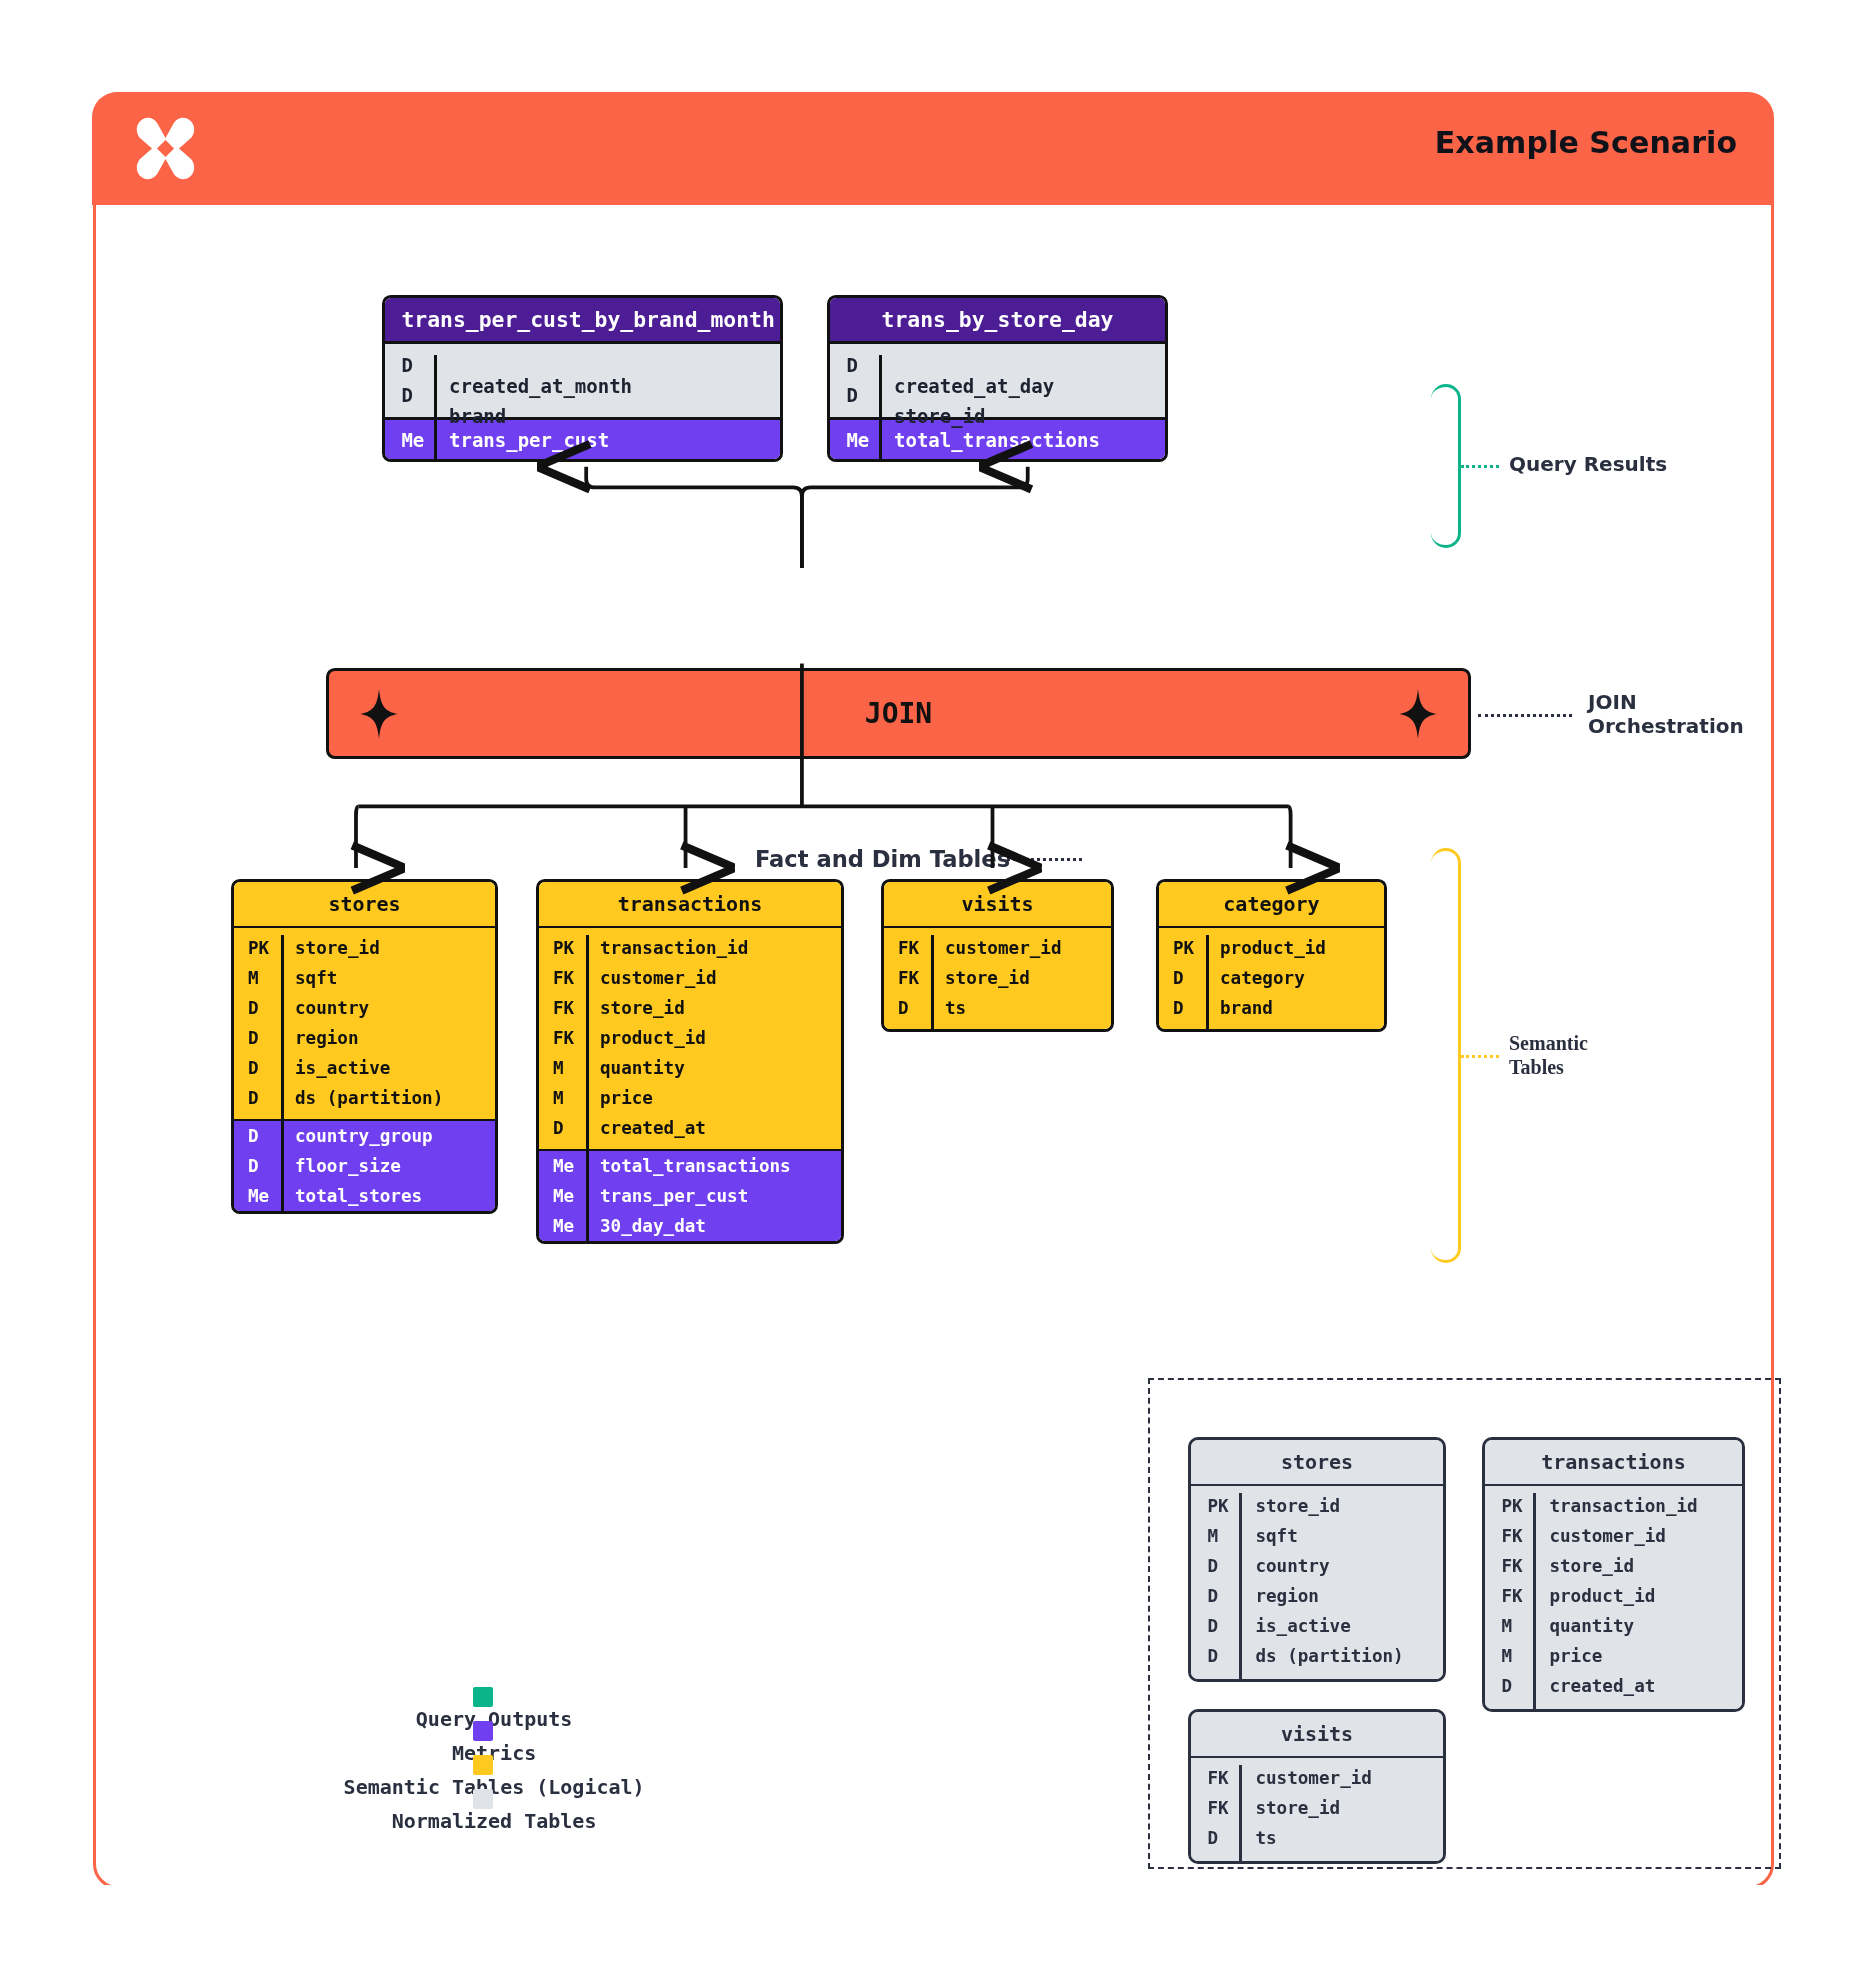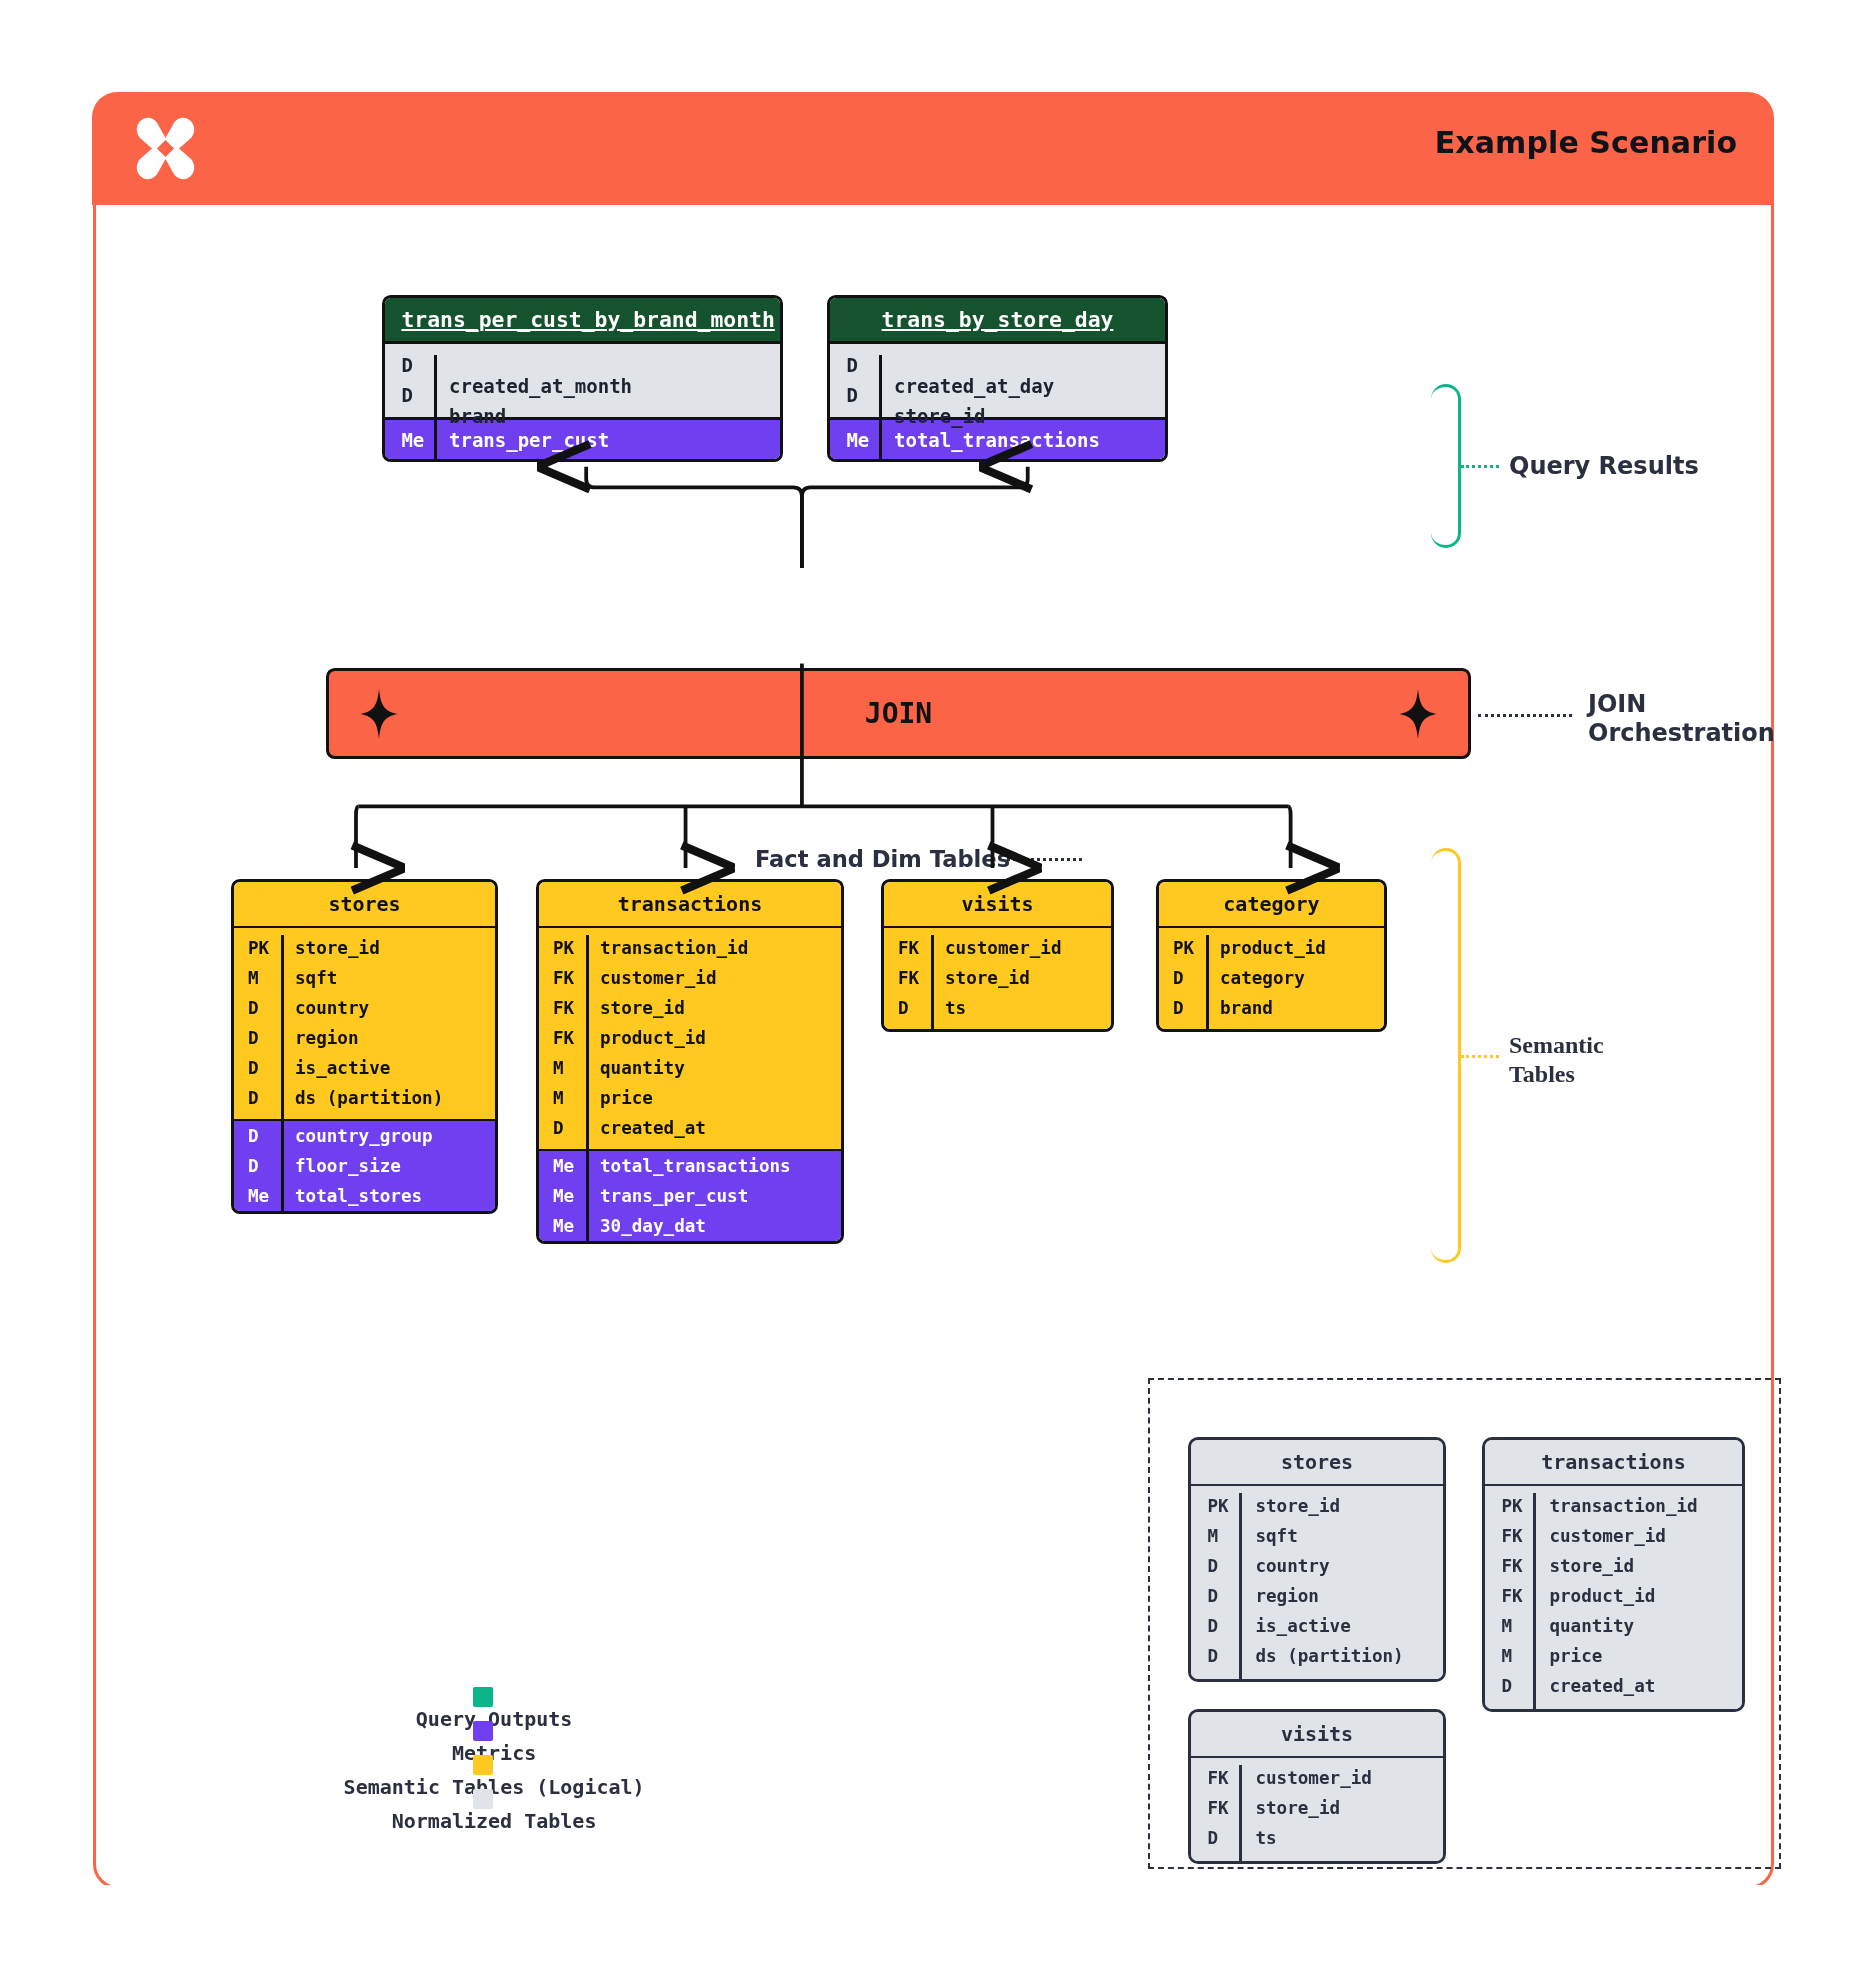--- a/index.html
+++ b/index.html
@@ -29,21 +29,21 @@
     box-sizing:border-box;white-space:nowrap;
   }
   .tbl .row{display:flex;align-items:center;box-sizing:border-box;white-space:nowrap;}
   .tbl .k{
     font-family:"DejaVu Sans Mono",monospace;font-weight:bold;
     box-sizing:border-box;flex:0 0 auto;text-align:left;
   }
   .tbl .v{font-family:"DejaVu Sans Mono",monospace;font-weight:bold;box-sizing:border-box;}
 
   
-  .qr .thead{background:#14532d;color:#fff;font-size:21.4px;padding:8.8px 16.4px;border-bottom:3.1px solid #111;text-decoration:underline;}
+  .qr .thead{background:#4c1d95;color:#fff;font-size:21.4px;padding:8.8px 16.4px;border-bottom:3.1px solid #111;}
   .qr .dims{background:#E0E3E7;padding:6.3px 0 7.5px 0;}
   .qr .dims .row{color:#1d2230;font-size:19px;height:30px;}
   .qr .dims .k{width:49px;padding-left:16.4px;}
   .qr .dims .v{padding-left:15px;margin-top:42px;}
   .qr .mets{background:#7040F0;border-top:3.1px solid #111;}
   .qr .mets .row{color:#fff;font-size:19px;height:39px;}
   .qr .mets .k{width:49px;padding-left:16.4px;}
   .qr .mets .v{padding-left:15px;}
   .qr .colsep{position:absolute;top:0;bottom:0;width:2.5px;background:#111;}
 
@@ -77,21 +77,21 @@
   }
   .join-label{font-family:"DejaVu Sans Mono",monospace;font-weight:bold;font-size:28px;color:#111;}
   .spark{position:absolute;top:50%;transform:translateY(-50%);width:38px;height:50px;}
 
   
   .bracket{position:absolute;box-sizing:border-box;border-radius:15px;}
   .bracket-green{border:3.1px solid #0BB489;border-left:none;}
   .bracket-yellow{border:3.1px solid #FFC91F;border-left:none;}
   .ann-text{
     position:absolute;font-family:"DejaVu Sans",sans-serif;font-weight:bold;
-    font-size:24px;color:#2b3040;line-height:1.22;
+    font-size:20px;color:#2b3040;line-height:1.22;
   }
   .dotline{position:absolute;height:0;border-top:3.1px dotted #0BB489;}
   .dotline-dark{position:absolute;height:0;border-top:3.1px dotted #2b3040;}
   .dotline-yellow{position:absolute;height:0;border-top:3.1px dotted #FFC91F;}
 
   
   .dashbox{
     position:absolute;left:1052px;top:1282px;width:633px;height:491px;
     border:2.5px dashed #2b3040;box-sizing:border-box;
   }

